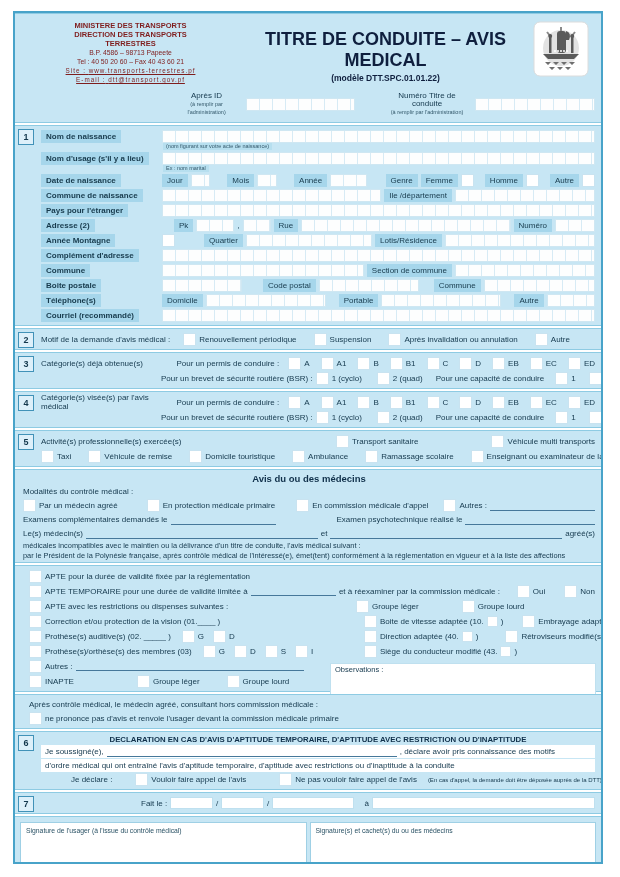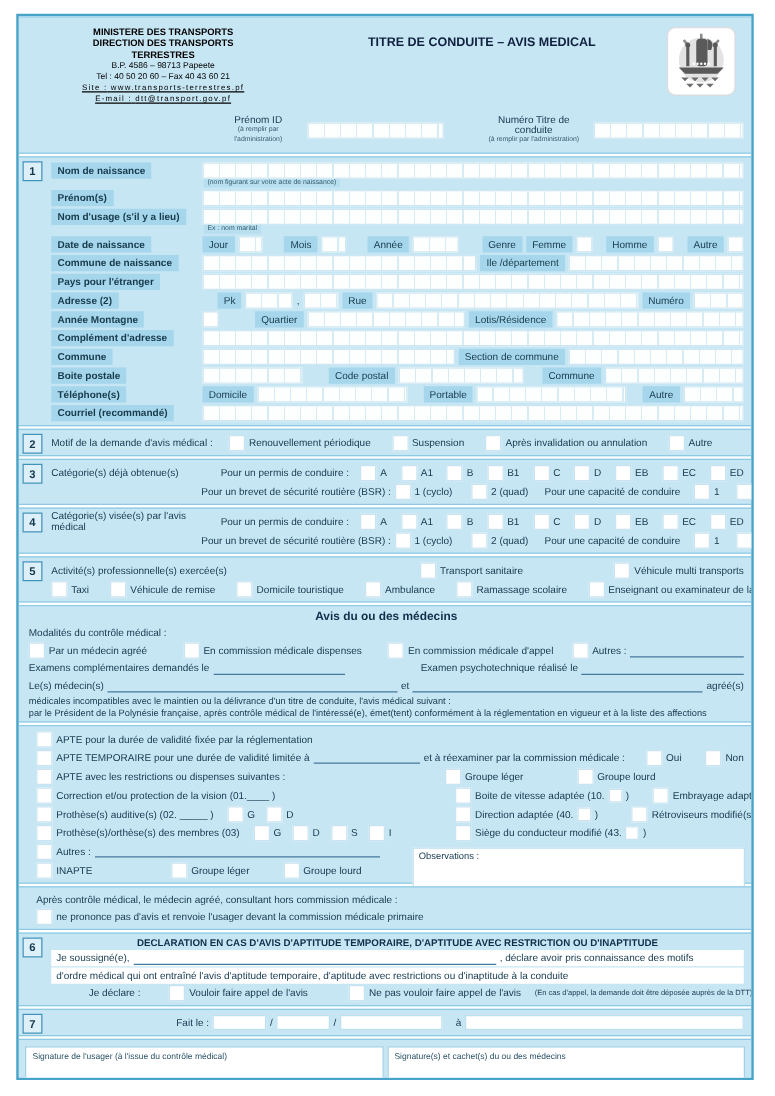--- a/index.html
+++ b/index.html
@@ -18,26 +18,26 @@
   .mini{width:9px;height:9px;background:#fff;border:1px solid #c9e3f0;display:inline-block;flex:0 0 auto;}
   .t{font-size:8px;white-space:nowrap;color:#14384d;}
   .b{font-weight:normal;}
   .sm{font-size:6px;}
   .blank{border-bottom:1px solid #46789a;height:10px;box-sizing:border-box;}
   .lblcol{width:118px;display:flex;justify-content:flex-start;flex:0 0 auto;font-weight:bold;}
   .noteband{margin-left:122px;background:#b7dfef;font-size:5.5px;line-height:7px;height:7px;padding:0 3px;color:#33586b;width:fit-content;margin-top:-1px;margin-bottom:1px;}
   .wbox{background:#fff;border:1px solid #bfe0ef;height:12px;box-sizing:border-box;}
   
   .hdr{display:flex;align-items:flex-start;padding-top:5px;}
-  .ministry{width:215px;text-align:center;color:#000000;}
+  .ministry{width:215px;text-align:center;color:#7f1d1d;}
   .ministry .l1{font-size:7.5px;font-weight:bold;line-height:9px;}
   .ministry .l2{font-size:6.8px;line-height:9px;}
   .ministry .lnk{font-size:6.3px;letter-spacing:1px;line-height:9px;text-decoration:underline;}
   .titleblock{flex:1;text-align:center;padding-top:8px;color:#0f1f3e;}
-  .titleblock .t1{font-size:10px;font-weight:bold;}
+  .titleblock .t1{font-size:18px;font-weight:bold;}
   .titleblock .t2{font-size:8.5px;font-weight:bold;margin-top:2px;}
   .logo{width:56px;height:56px;flex:0 0 auto;margin-right:6px;}
   .idrow{display:flex;align-items:center;gap:6px;margin:8px 0 4px 150px;}
   .idlbl{text-align:center;line-height:8px;}
   .idlbl .a{font-size:8px;color:#14384d;}
   .idlbl .b2{font-size:5.5px;color:#33586b;}
   
   .medtitle{text-align:center;font-weight:bold;font-size:9.5px;margin:1px 0;color:#10304a;}
   .para{font-size:7.4px;line-height:9.5px;color:#14384d;}
   .halfL{display:flex;align-items:center;gap:3px;width:332px;flex:0 0 auto;}
@@ -60,20 +60,21 @@
         <div class="l1">MINISTERE DES TRANSPORTS</div>
         <div class="l1">DIRECTION DES TRANSPORTS</div>
         <div class="l1">TERRESTRES</div>
         <div class="l2">B.P. 4586 – 98713 Papeete</div>
         <div class="l2">Tel : 40 50 20 60 – Fax  40 43 60 21</div>
         <div class="lnk"><span>Site :</span> <span>www.transports-terrestres.pf</span></div>
         <div class="lnk"><span>E-mail :</span> <span>dtt@transport.gov.pf</span></div>
       </div>
       <div class="titleblock">
         <div class="t1">TITRE DE CONDUITE – AVIS MEDICAL</div>
+        <div class="t2">(modèle DTT.SPC.01.01.22)</div>
       </div>
       <div class="logo">
         <svg width="56" height="56" viewBox="0 0 56 56">
           <rect x="1" y="1" width="54" height="54" rx="6" fill="#ffffff" stroke="#dcdcdc"></rect>
           <circle cx="28" cy="27" r="18" fill="#e3e3e3"></circle>
           <g stroke="#8a8a8a" stroke-width="2">
             <line x1="28" y1="6" x2="28" y2="12"></line>
                 <line x1="14" y1="11" x2="18" y2="16"></line>
                 <line x1="42" y1="11" x2="38" y2="16"></line>
           </g>
@@ -93,47 +94,41 @@
               </g>
           <g fill="#6e6e6e">
             <path d="M12 41 h6 l-3 3 z M20 41 h6 l-3 3 z M28 41 h6 l-3 3 z M36 41 h6 l-3 3 z"></path>
             <path d="M16 46 h6 l-3 3 z M24 46 h6 l-3 3 z M32 46 h6 l-3 3 z"></path>
           </g>
         </svg>
       </div>
     </div>
     <div class="idrow">
       <div class="idlbl">
-        <div class="a">Prénom ID</div>
+        <div class="a">Après ID</div>
         <div class="b2">(à remplir par l'administration)</div>
       </div>
       <div class="strip" style="width:118px"></div>
       <div class="idlbl" style="margin-left:24px">
         <div class="a">Numéro Titre de conduite</div>
         <div class="b2">(à remplir par l'administration)</div>
       </div>
       <div class="strip" style="width:130px"></div>
     </div>
   </div>
 
   <div class="sec">
     <div class="badge">1</div>
     <div class="r">
           <div class="lblcol">
             <span class="chip">Nom de naissance</span>
           </div>
           <div class="strip grow"></div>
         </div>
     <div class="noteband">(nom figurant sur votre acte de naissance)</div>
-    <div class="r">
-          <div class="lblcol">
-            <span class="chip">Prénom(s)</span>
-          </div>
-          <div class="strip grow"></div>
-        </div>
     <div class="r">
           <div class="lblcol">
             <span class="chip">Nom d'usage (s'il y a lieu)</span>
           </div>
           <div class="strip grow"></div>
         </div>
     <div class="noteband">Ex : nom marital</div>
     <div class="r">
       <div class="lblcol">
             <span class="chip">Date de naissance</span>
@@ -350,21 +345,21 @@
 
   <div class="sec nobadge">
     <div class="medtitle">Avis du ou des médecins</div>
     <div class="r r13">
           <span class="t b">Modalités du contrôle médical :</span>
         </div>
     <div class="r r13">
       <span class="cb"></span>
           <span class="t">Par un médecin agréé</span>
       <span class="cb" style="margin-left:26px"></span>
-          <span class="t">En commission médicale dispenses</span>
+          <span class="t">En protection médicale primaire</span>
       <span class="cb" style="margin-left:18px"></span>
           <span class="t">En commission médicale d'appel</span>
       <span class="cb" style="margin-left:12px"></span>
           <span class="t">Autres :</span>
       <div class="blank grow"></div>
     </div>
     <div class="r r13">
       <span class="t">Examens complémentaires demandés le</span>
       <div class="blank" style="width:105px"></div>
       <span class="t" style="margin-left:58px">Examen psychotechnique réalisé le</span>

